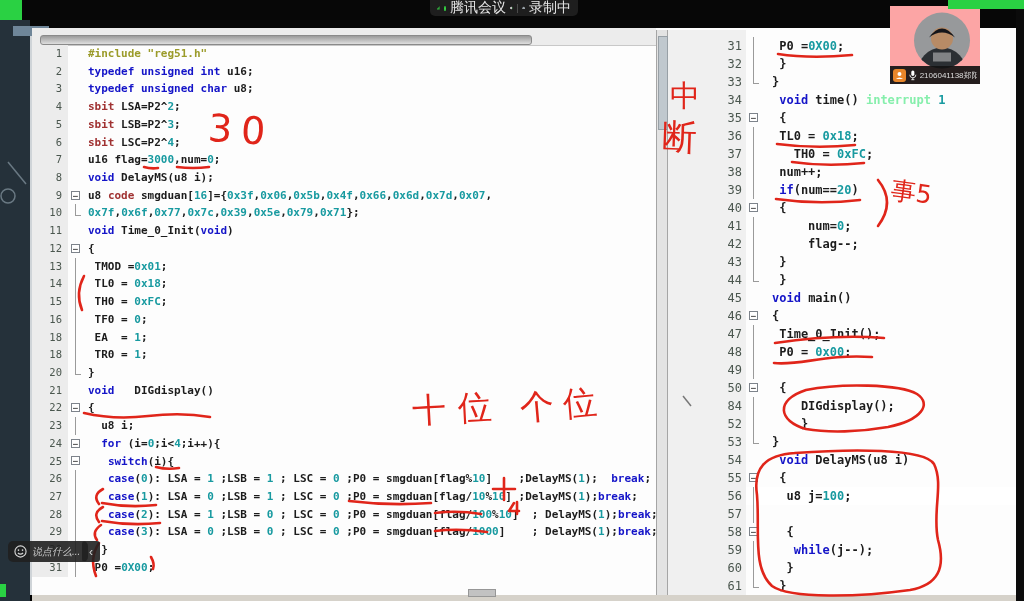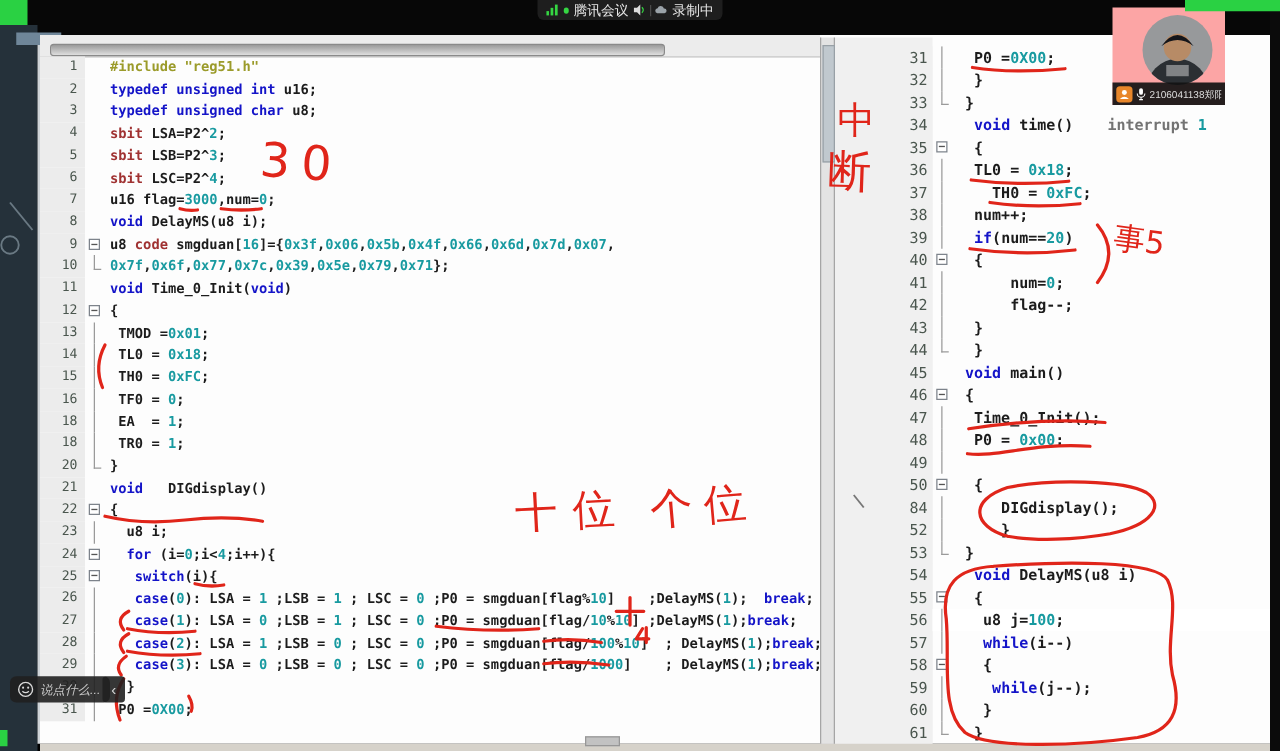--- a/index.html
+++ b/index.html
@@ -11,21 +11,21 @@
   .green-tr{position:absolute;left:948px;top:0;width:76px;height:9px;background:#2ad143;z-index:45;}
   .green-bl{position:absolute;left:0;top:584px;width:6px;height:13px;background:#2ad143;z-index:6;}
   .leftstrip{position:absolute;left:0;top:20px;width:30px;height:581px;background:#25313a;z-index:5;}
   .leftstrip-border{position:absolute;left:30px;top:28px;width:2px;height:567px;background:#cfd4d8;z-index:5;}
   .rightstrip{position:absolute;left:1016px;top:0;width:8px;height:601px;background:#0b0b0b;z-index:5;}
   .mini-tab{position:absolute;left:13px;top:26px;width:36px;height:10px;background:#6f8699;z-index:7;}
   
   .meetbar{position:absolute;left:430px;top:0;width:148px;height:16px;background:#1e1e1e;
            border-radius:0 0 5px 5px;display:flex;align-items:center;gap:4px;padding:0 7px;
            box-sizing:border-box;z-index:50;}
-  .meetbar .lbl{color:#e6e6e6;font-size:11px;white-space:nowrap;}
+  .meetbar .lbl{color:#e6e6e6;font-size:14px;white-space:nowrap;}
   .gdot{width:5px;height:5px;border-radius:50%;background:#35d643;}
   .mdiv{width:1px;height:9px;background:#4a4a4a;}
   
   .editor-bg{position:absolute;left:32px;top:28px;width:984px;height:567px;background:#fdfdfd;z-index:8;}
   .chrome{position:absolute;left:32px;top:28px;width:624px;height:17px;background:#ececec;
           border-bottom:1px solid #c8c8c8;z-index:9;}
   .hbar{position:absolute;left:40px;top:35px;width:490px;height:8px;border:1px solid #8a8a8a;border-radius:3px;
         background:linear-gradient(#9a9a9a,#dedede);z-index:10;}
   .gutterR-bg{position:absolute;left:668px;top:30px;width:78px;height:565px;background:#f0f0f0;z-index:9;}
   .vscroll{position:absolute;left:656px;top:30px;width:12px;height:565px;background:#e3e3e3;
@@ -46,21 +46,21 @@
   .fold{flex:0 0 16px;position:relative;}
   .pright .fold{flex:0 0 22px;}
   .ctext{padding-left:4px;overflow:hidden;flex:1 1 auto;}
   .crow.hl .ctext,.crow.hl .fold{background:#ffffff;}
   .f-box::after{content:"\2212";position:absolute;left:3px;top:50%;margin-top:-5px;width:9px;height:9px;
       line-height:8px;font-size:9px;text-align:center;border:1px solid #7d838b;color:#555;background:#fff;box-sizing:border-box;}
   .f-mid::after{content:"";position:absolute;left:7px;top:0;bottom:0;border-left:1px solid #9a9a9a;}
   .f-end::after{content:"";position:absolute;left:7px;top:0;height:58%;width:5px;
       border-left:1px solid #9a9a9a;border-bottom:1px solid #9a9a9a;}
   .tk-kw{color:#1414c8;} .tk-kw2{color:#a03232;} .tk-num{color:#189aa0;}
-  .tk-str,.tk-pp{color:#9b9b2a;} .tk-int{color:#737373;margin-left:20px;} .tk-pl{color:#1c1c1c;}
+  .tk-str,.tk-pp{color:#9b9b2a;} .tk-int{color:#86efac;} .tk-pl{color:#1c1c1c;}
   
   #ann-svg{position:absolute;left:0;top:0;z-index:30;pointer-events:none;}
   .ann{position:absolute;color:#e0251a;z-index:30;pointer-events:none;
        font-family:"DejaVu Sans",sans-serif;font-weight:normal;}
   #ann-30{left:208px;top:108px;font-size:38px;transform:rotate(4deg);letter-spacing:9px;}
   #ann-tens{left:412px;top:386px;font-size:34px;transform:rotate(-3deg);letter-spacing:12px;}
   #ann-ones{left:520px;top:382px;font-size:34px;transform:rotate(-5deg);letter-spacing:9px;}
   #ann-z1{left:670px;top:76px;font-size:30px;}
   #ann-z2{left:662px;top:114px;font-size:35px;transform:rotate(2deg);}
   #ann-shi5{left:891px;top:176px;font-size:25px;transform:rotate(8deg);}
@@ -179,21 +179,21 @@
       <div class="crow"><span class="ln">47</span><span class="fold f-mid"></span><span class="ctext"><span class="tk-pl"> Time_0_Init();</span></span></div>
       <div class="crow"><span class="ln">48</span><span class="fold f-mid"></span><span class="ctext"><span class="tk-pl"> P0 = </span><span class="tk-num">0x00</span><span class="tk-pl">;</span></span></div>
       <div class="crow"><span class="ln">49</span><span class="fold f-mid"></span></div>
       <div class="crow"><span class="ln">50</span><span class="fold f-box"></span><span class="ctext"><span class="tk-pl"> {</span></span></div>
       <div class="crow"><span class="ln">84</span><span class="fold f-mid"></span><span class="ctext"><span class="tk-pl">    DIGdisplay();</span></span></div>
       <div class="crow"><span class="ln">52</span><span class="fold f-mid"></span><span class="ctext"><span class="tk-pl">    }</span></span></div>
       <div class="crow"><span class="ln">53</span><span class="fold f-end"></span><span class="ctext"><span class="tk-pl">}</span></span></div>
       <div class="crow"><span class="ln">54</span><span class="fold"></span><span class="ctext"><span class="tk-pl"> </span><span class="tk-kw">void</span><span class="tk-pl"> DelayMS(u8 i)</span></span></div>
       <div class="crow"><span class="ln">55</span><span class="fold f-box"></span><span class="ctext"><span class="tk-pl"> {</span></span></div>
       <div class="crow hl"><span class="ln">56</span><span class="fold f-mid"></span><span class="ctext"><span class="tk-pl">  u8 j=</span><span class="tk-num">100</span><span class="tk-pl">;</span></span></div>
-      <div class="crow"><span class="ln">57</span><span class="fold f-mid"></span><span class="ctext"><span class="tk-pl">  </span><span class="tk-kw">while</span><span class="tk-pl">(i--)</span></span></div>
+      <div class="crow"><span class="ln">57</span><span class="fold f-mid"></span></div>
       <div class="crow"><span class="ln">58</span><span class="fold f-box"></span><span class="ctext"><span class="tk-pl">  {</span></span></div>
       <div class="crow"><span class="ln">59</span><span class="fold f-mid"></span><span class="ctext"><span class="tk-pl">   </span><span class="tk-kw">while</span><span class="tk-pl">(j--);</span></span></div>
       <div class="crow"><span class="ln">60</span><span class="fold f-mid"></span><span class="ctext"><span class="tk-pl">  }</span></span></div>
       <div class="crow"><span class="ln">61</span><span class="fold f-end"></span><span class="ctext"><span class="tk-pl"> }</span></span></div>
     </div>
 
   <svg id="ann-svg" width="1024" height="601" viewBox="0 0 1024 601">
     <g stroke="#e0251a" stroke-width="2.6" fill="none" stroke-linecap="round" stroke-linejoin="round">
 
       <path d="M144,167 q7,2 14,1"></path>

